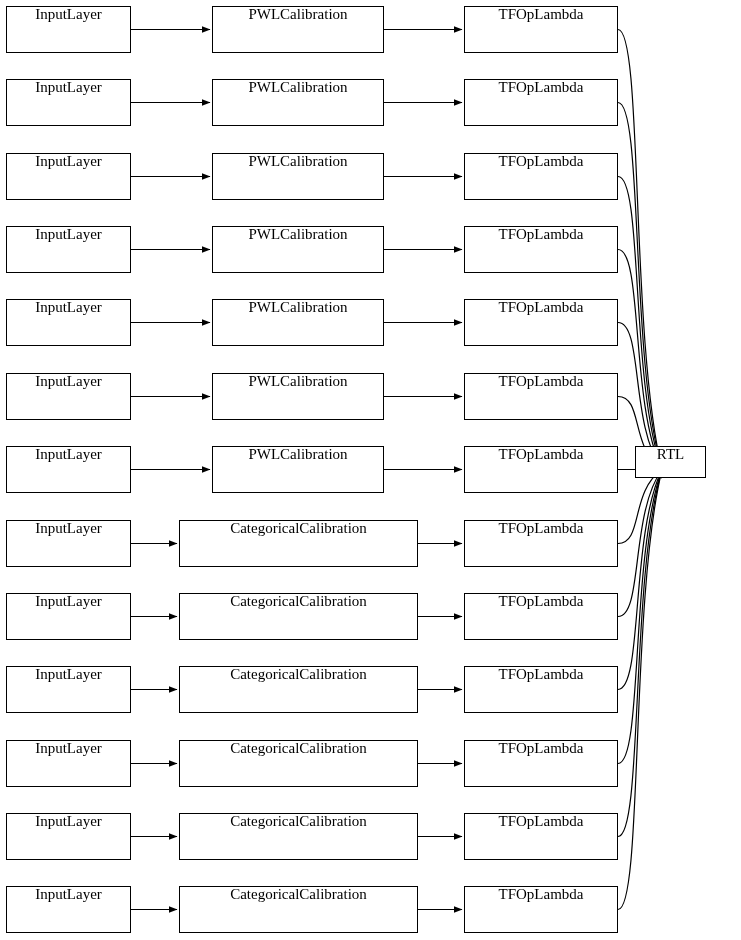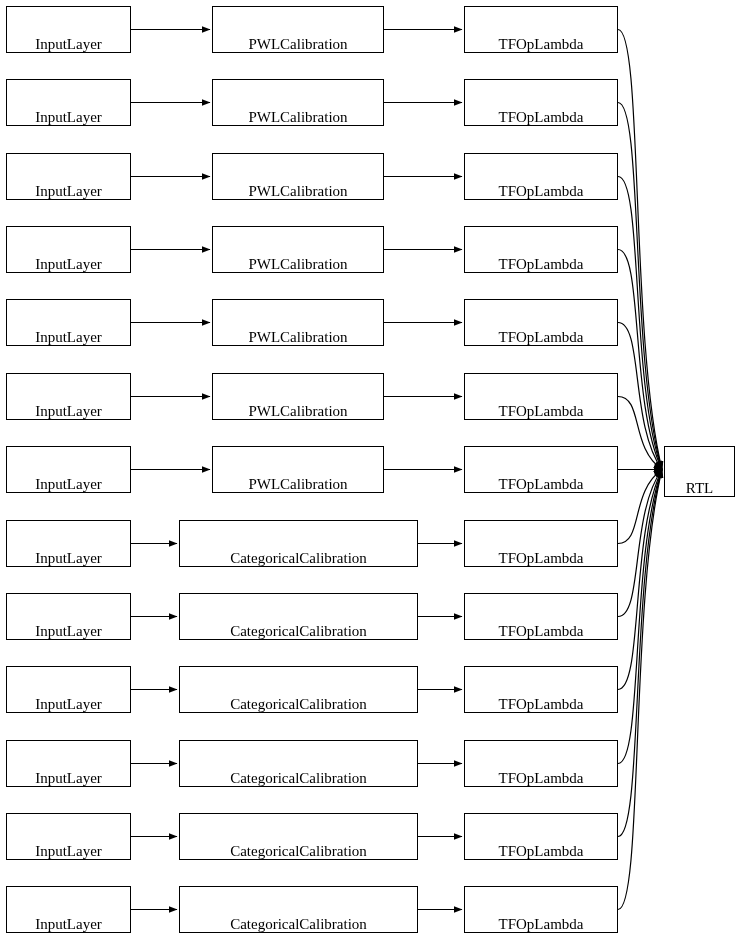--- a/index.html
+++ b/index.html
@@ -15,21 +15,21 @@
     font-family: "Liberation Serif", "DejaVu Serif", serif;
     overflow: hidden;
   }
   .node {
     position: absolute;
     box-sizing: border-box;
     border: 1px solid #000000;
     background: #ffffff;
     color: #000000;
     display: flex;
-    align-items: flex-end;
+    align-items: flex-start;
     justify-content: center;
     font-size: 15px;
     line-height: 1;
     white-space: nowrap;
   }
   #edges {
     position: absolute;
     left: 0;
     top: 0;
     width: 741px;
@@ -200,17 +200,17 @@
       </div>
       <div class="node" style="left: 464px; top: 740px; width: 154px; height: 47px;">
         <span>TFOpLambda</span>
       </div>
       <div class="node" style="left: 464px; top: 813px; width: 154px; height: 47px;">
         <span>TFOpLambda</span>
       </div>
       <div class="node" style="left: 464px; top: 886px; width: 154px; height: 47px;">
         <span>TFOpLambda</span>
       </div>
-      <div class="node" style="left: 664px; top: 446px; width: 71px; height: 51px;">
+      <div class="node" style="left: 635px; top: 446px; width: 71px; height: 32px;">
         <span>RTL</span>
       </div>
     </div>
 </div>
 
 </body></html>

